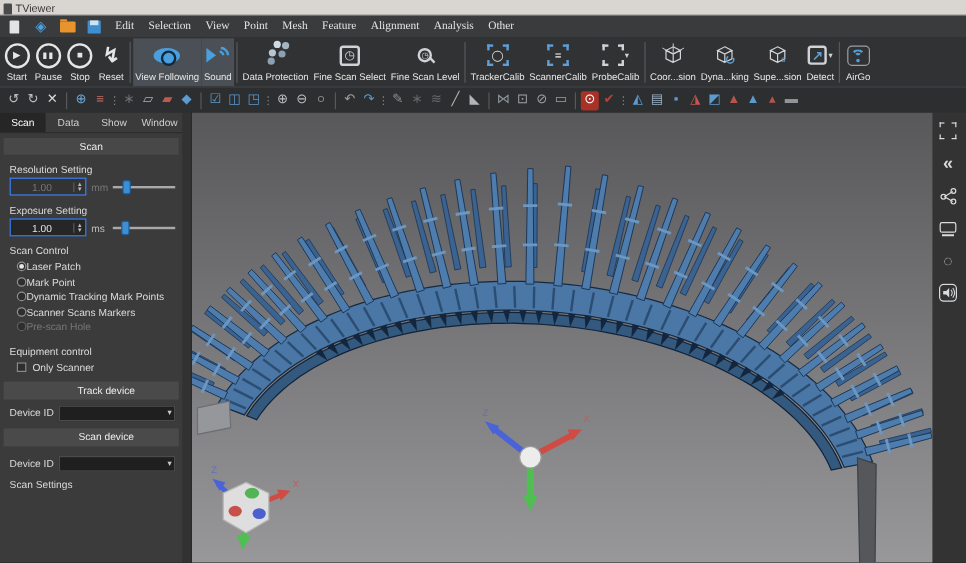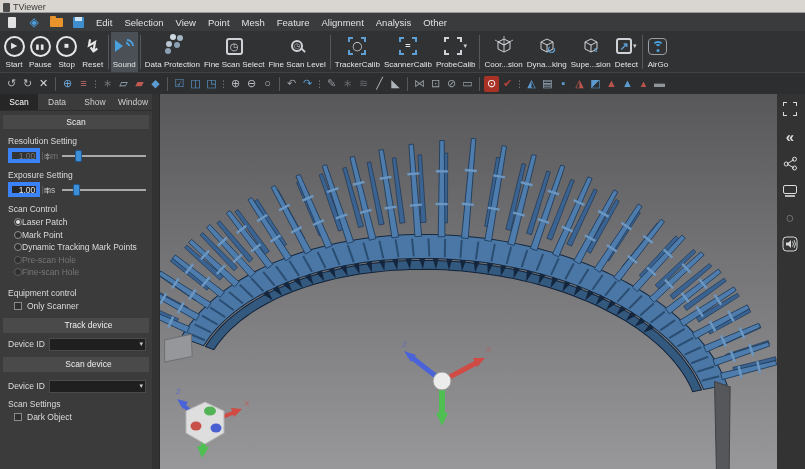--- a/index.html
+++ b/index.html
@@ -13,21 +13,21 @@
 
   
   .menubar{position:absolute;left:0;top:13px;width:805px;height:18px;background:#3a3b3d;display:flex;align-items:center;gap:2px;padding-left:2px;}
   .m-ico{display:inline-flex;align-items:center;justify-content:center;width:20px;height:16px;}
   .mi-app{width:8px;height:11px;background:#e3e3e3;border-radius:1px;}
   .mi-cube{color:#4ea0dd;font-size:12px;line-height:1;}
   .mi-folder{width:13px;height:9px;background:#e8932c;border-radius:1px;position:relative;}
   .mi-folder::before{content:"";position:absolute;top:-2px;left:0;width:6px;height:2px;background:#e8932c;border-radius:1px 1px 0 0;}
   .mi-save{width:11px;height:11px;background:#3f8fd0;border-radius:1px;position:relative;}
   .mi-save::before{content:"";position:absolute;left:2px;top:0;width:7px;height:4px;background:#cfe2f1;}
-  .menu-item{color:#e3e3e3;font-size:9.5px;padding:2px 6px;cursor:default;}
+  .menu-item{color:#e3e3e3;font-size:9.5px;padding:2px 6px;cursor:default;font-family:Liberation Serif, serif;}
 
   
   .toolbar1{position:absolute;left:0;top:31px;width:805px;height:41px;background:#313233;display:flex;align-items:stretch;padding:1px 1px 0 1px;}
   .tb1{display:flex;flex-direction:column;align-items:center;justify-content:space-between;padding:3px 2px 2px 2px;min-width:26px;cursor:default;}
   .tb1.active{background:#4b5056;}
   .tb1-ico{height:22px;display:flex;align-items:center;justify-content:center;}
   .tb1-lbl{font-size:8px;color:#e6e6e6;white-space:nowrap;line-height:10px;text-align:center;}
   .tb1-sep{width:1px;background:#55585c;margin:3px 2px;}
   .caretd{color:#cfd3d7;font-size:7px;margin-left:1px;}
   .tb1wrap{display:flex;align-items:center;}
@@ -68,21 +68,21 @@
 
   
   .sidebar{position:absolute;left:0;top:94px;width:152px;height:375px;background:#3b3b3b;color:#dcdcdc;font-size:8.5px;}
   .splitter{position:absolute;left:152px;top:94px;width:8px;height:375px;background:#323232;border-right:1px solid #2a2a2a;}
   .tabs{display:flex;height:17px;border-bottom:1px solid #2c2c2c;}
   .tab{flex:1;display:flex;align-items:center;justify-content:center;font-size:8.5px;color:#cfcfcf;cursor:default;}
   .tab[data-state="active"]{background:#262626;color:#fff;}
   .sec-hdr{margin:4px 3px 0 3px;height:14px;background:#484848;display:flex;align-items:center;justify-content:center;font-size:8.5px;color:#eee;}
   .lbl{margin:7px 0 2px 8px;}
   .row{display:flex;align-items:center;margin:1px 6px 0 8px;gap:4px;}
-  .spin{display:flex;align-items:center;width:32px;height:15px;background:#262626;border:4px solid #3b82f6;}
+  .spin{display:flex;align-items:center;width:64px;height:15px;background:#262626;border:1px solid #3b82f6;}
   .spin input{flex:1;width:30px;background:transparent;border:none;color:#e6e6e6;font-size:8.5px;text-align:center;padding:0;}
   .spin.dis{background:#333;}
   .spin.dis input{color:#777;}
   .spin .arr{display:flex;flex-direction:column;line-height:4px;font-size:5px;color:#bbb;padding:0 2px;border-left:1px solid #5a5a5a;}
   .unit{color:#bdbdbd;width:14px;}
   .unit.dim{color:#777;}
   .slider{position:relative;flex:1;height:13px;}
   .slider .track{position:absolute;left:0;right:0;top:6px;height:2px;background:#a9a9a9;}
   .slider .handle{position:absolute;top:1px;width:7px;height:12px;background:#3e8ed6;border:1px solid #1d5c96;border-radius:2px;}
   .radio-row{display:flex;align-items:center;gap:0;margin:0 0 0 14px;height:12.5px;cursor:default;}
@@ -168,20 +168,26 @@
     </div>
     <div class="tb1">
       <div class="tb1-ico">
           <span class="glyph16">↯</span>
         </div>
       <span class="tb1-lbl">Reset</span>
     </div>
     <div class="tb1-sep"></div>
     <div class="tb1 active">
       <div class="tb1-ico">
+          <span class="eye"></span>
+        </div>
+      <span class="tb1-lbl">View Following</span>
+    </div>
+    <div class="tb1 active">
+      <div class="tb1-ico">
           <span class="spk">
             <i class="cone"></i>
             <i class="w w1"></i>
             <i class="w w2"></i>
           </span>
         </div>
       <span class="tb1-lbl">Sound</span>
     </div>
     <div class="tb1-sep"></div>
     <div class="tb1">
@@ -458,30 +464,30 @@
         <div class="radio-row" data-state="normal">
           <span class="radio"></span>
           <span>Mark Point</span>
         </div>
 
         <div class="radio-row" data-state="normal">
           <span class="radio"></span>
           <span>Dynamic Tracking Mark Points</span>
         </div>
 
+        <div class="radio-row" data-state="normal">
+          <span class="radio"></span>
+          <span>Scanner Scans Markers</span>
+        </div>
 
         <div class="radio-row" data-state="disabled">
           <span class="radio"></span>
           <span>Pre-scan Hole</span>
         </div>
 
-        <div class="radio-row" data-state="disabled">
-          <span class="radio"></span>
-          <span>Fine-scan Hole</span>
-        </div>
       </div>
 
     <div class="lbl" style="margin-top:9px">Equipment control</div>
     <div class="chk-row">
       <span class="chk"></span>
       <span>Only Scanner</span>
     </div>
 
     <div class="group-hdr">
         <span>Track device</span>
@@ -497,24 +503,20 @@
         <span>Scan device</span>
       </div>
     <div class="row" style="margin-top:8px">
       <span>Device ID</span>
       <span class="dd">
           <span>▾</span>
         </span>
     </div>
 
     <div class="lbl" style="margin-top:6px">Scan Settings</div>
-    <div class="chk-row">
-      <span class="chk"></span>
-      <span>Dark Object</span>
-    </div>
 
   </div>
   <div class="splitter"></div>
 
   <div class="viewport">
     <svg id="vp" width="617" height="375" viewBox="0 0 617 375">
       <g id="model" transform="rotate(5 300 200)">
           <polygon points="20.0,254.2 21.8,249.3 -19.6,235.1 -20.9,238.4" fill="#3b6392" stroke="#17304e" stroke-width="0.6"></polygon>
           <polygon points="27.9,241.8 30.0,237.0 -11.1,219.5 -12.5,222.8" fill="#3b6392" stroke="#17304e" stroke-width="0.6"></polygon>
           <polygon points="37.1,229.8 39.6,225.2 -1.0,204.3 -2.7,207.5" fill="#3b6392" stroke="#17304e" stroke-width="0.6"></polygon>

